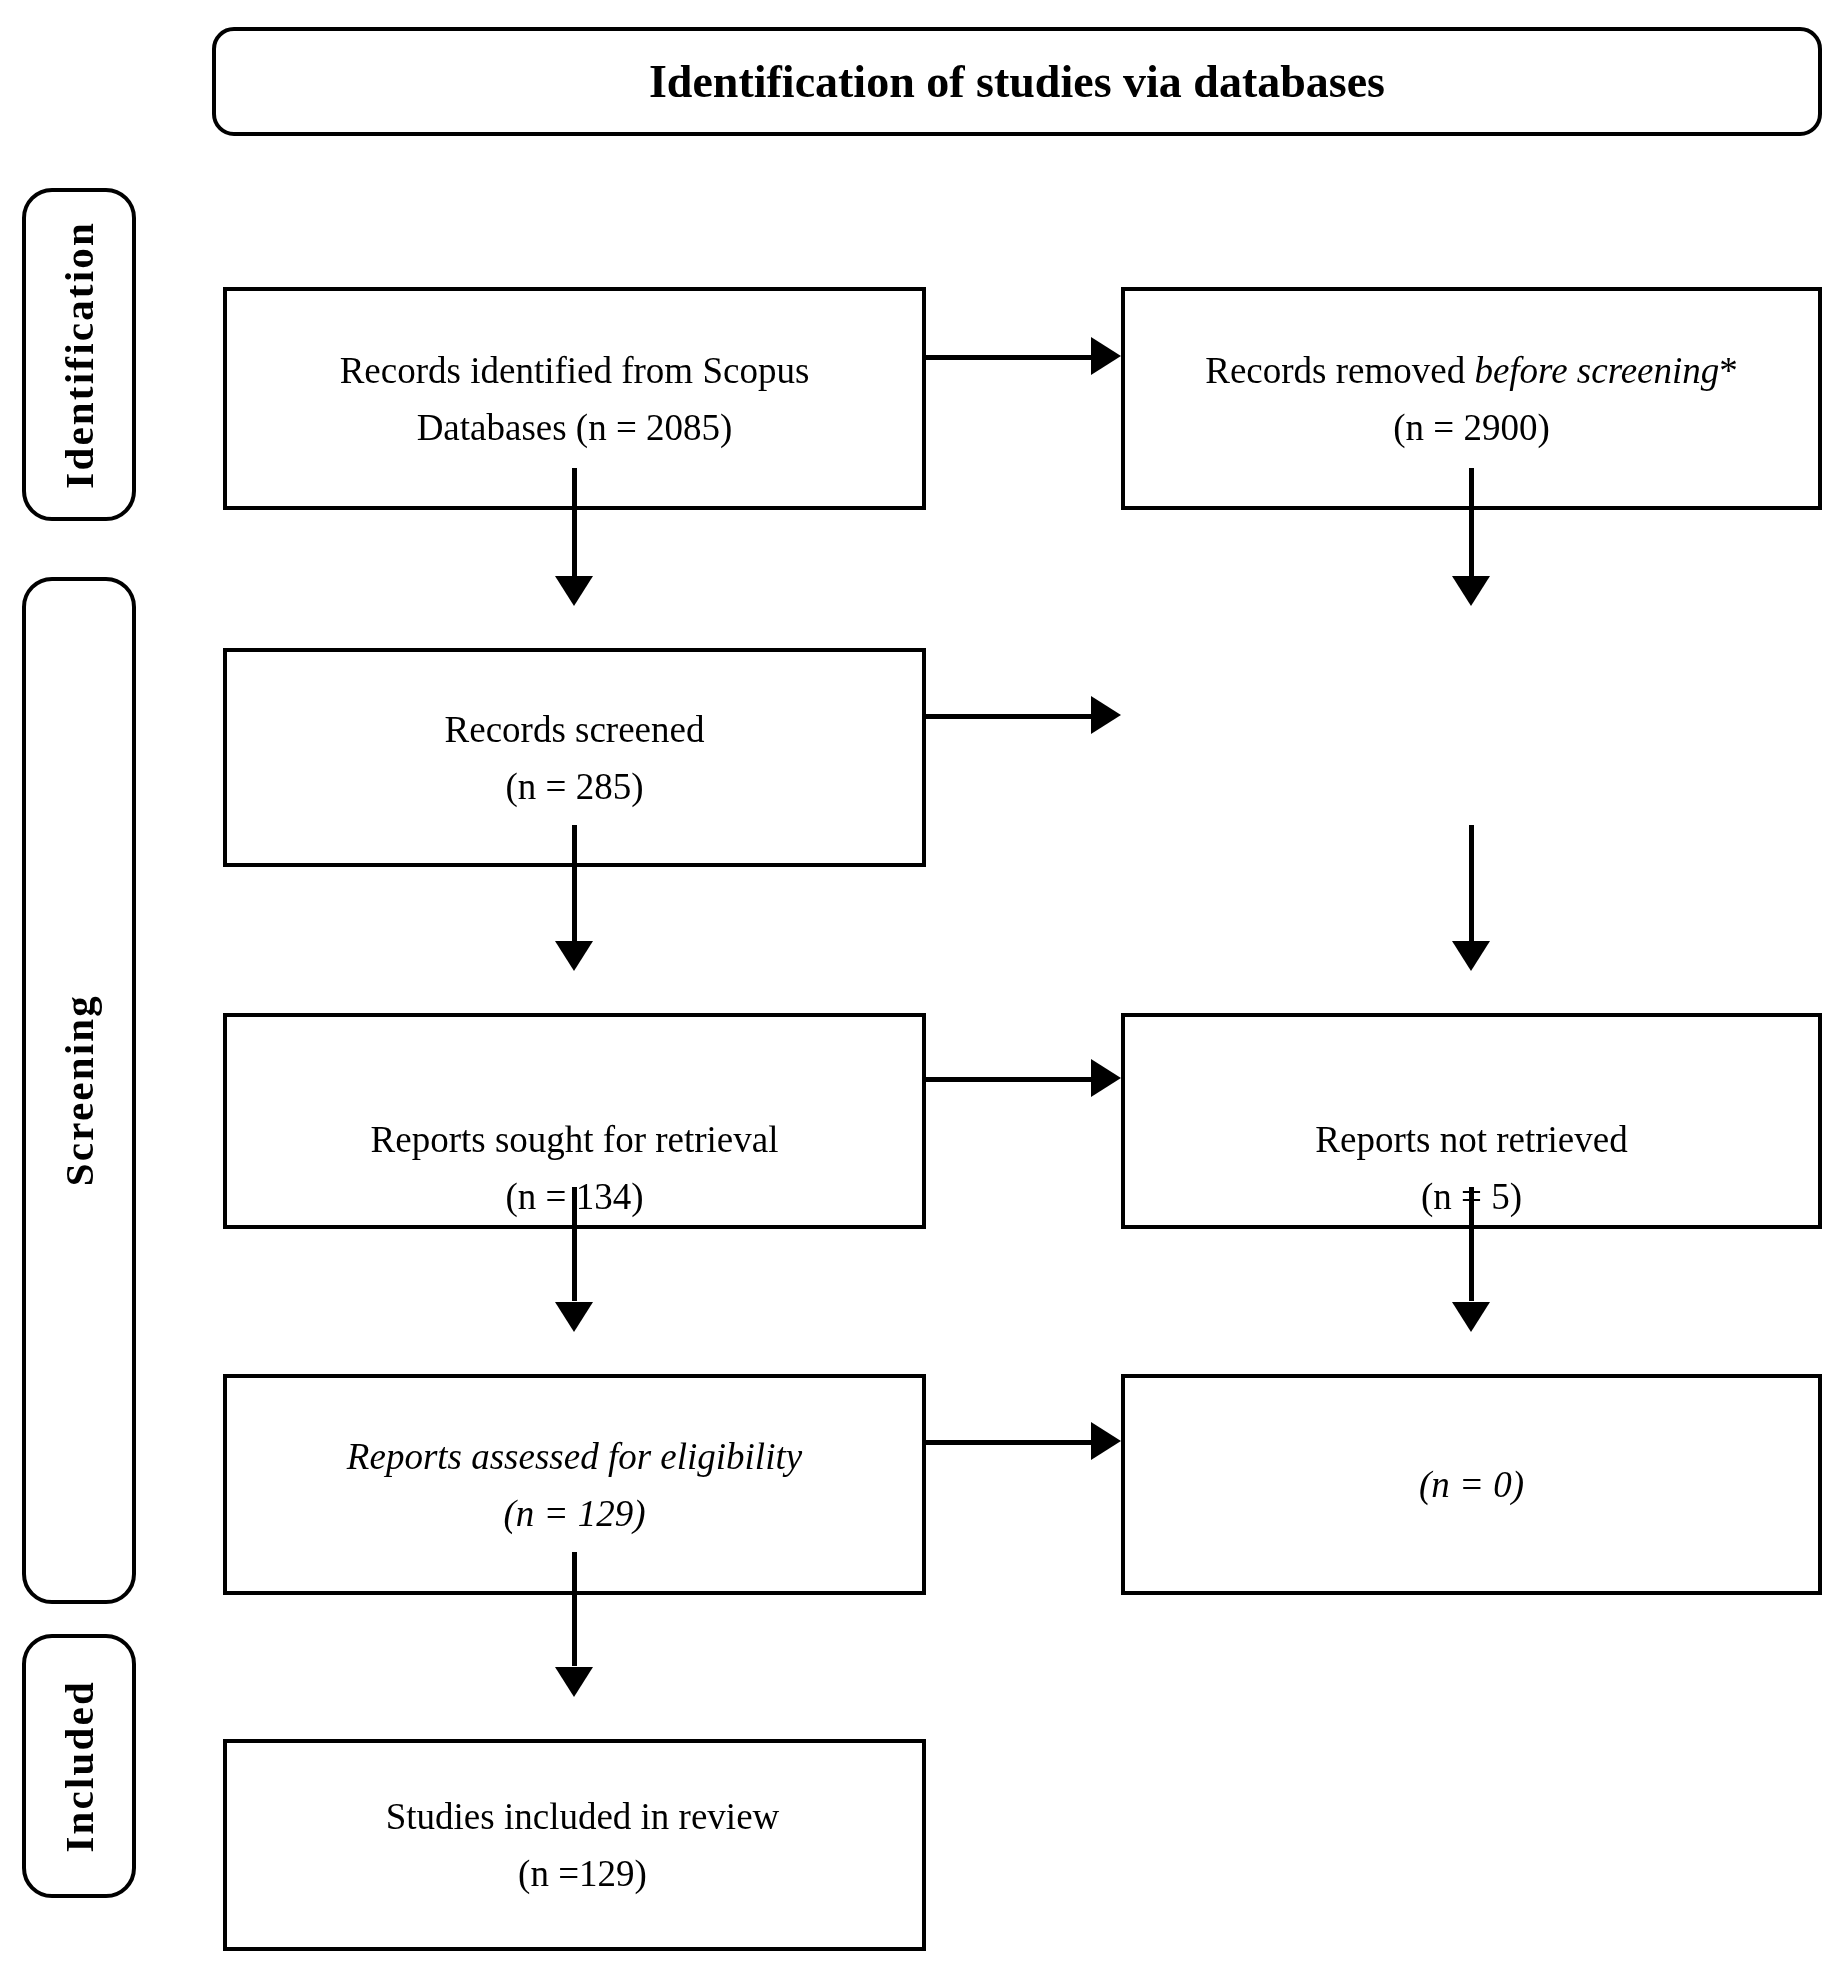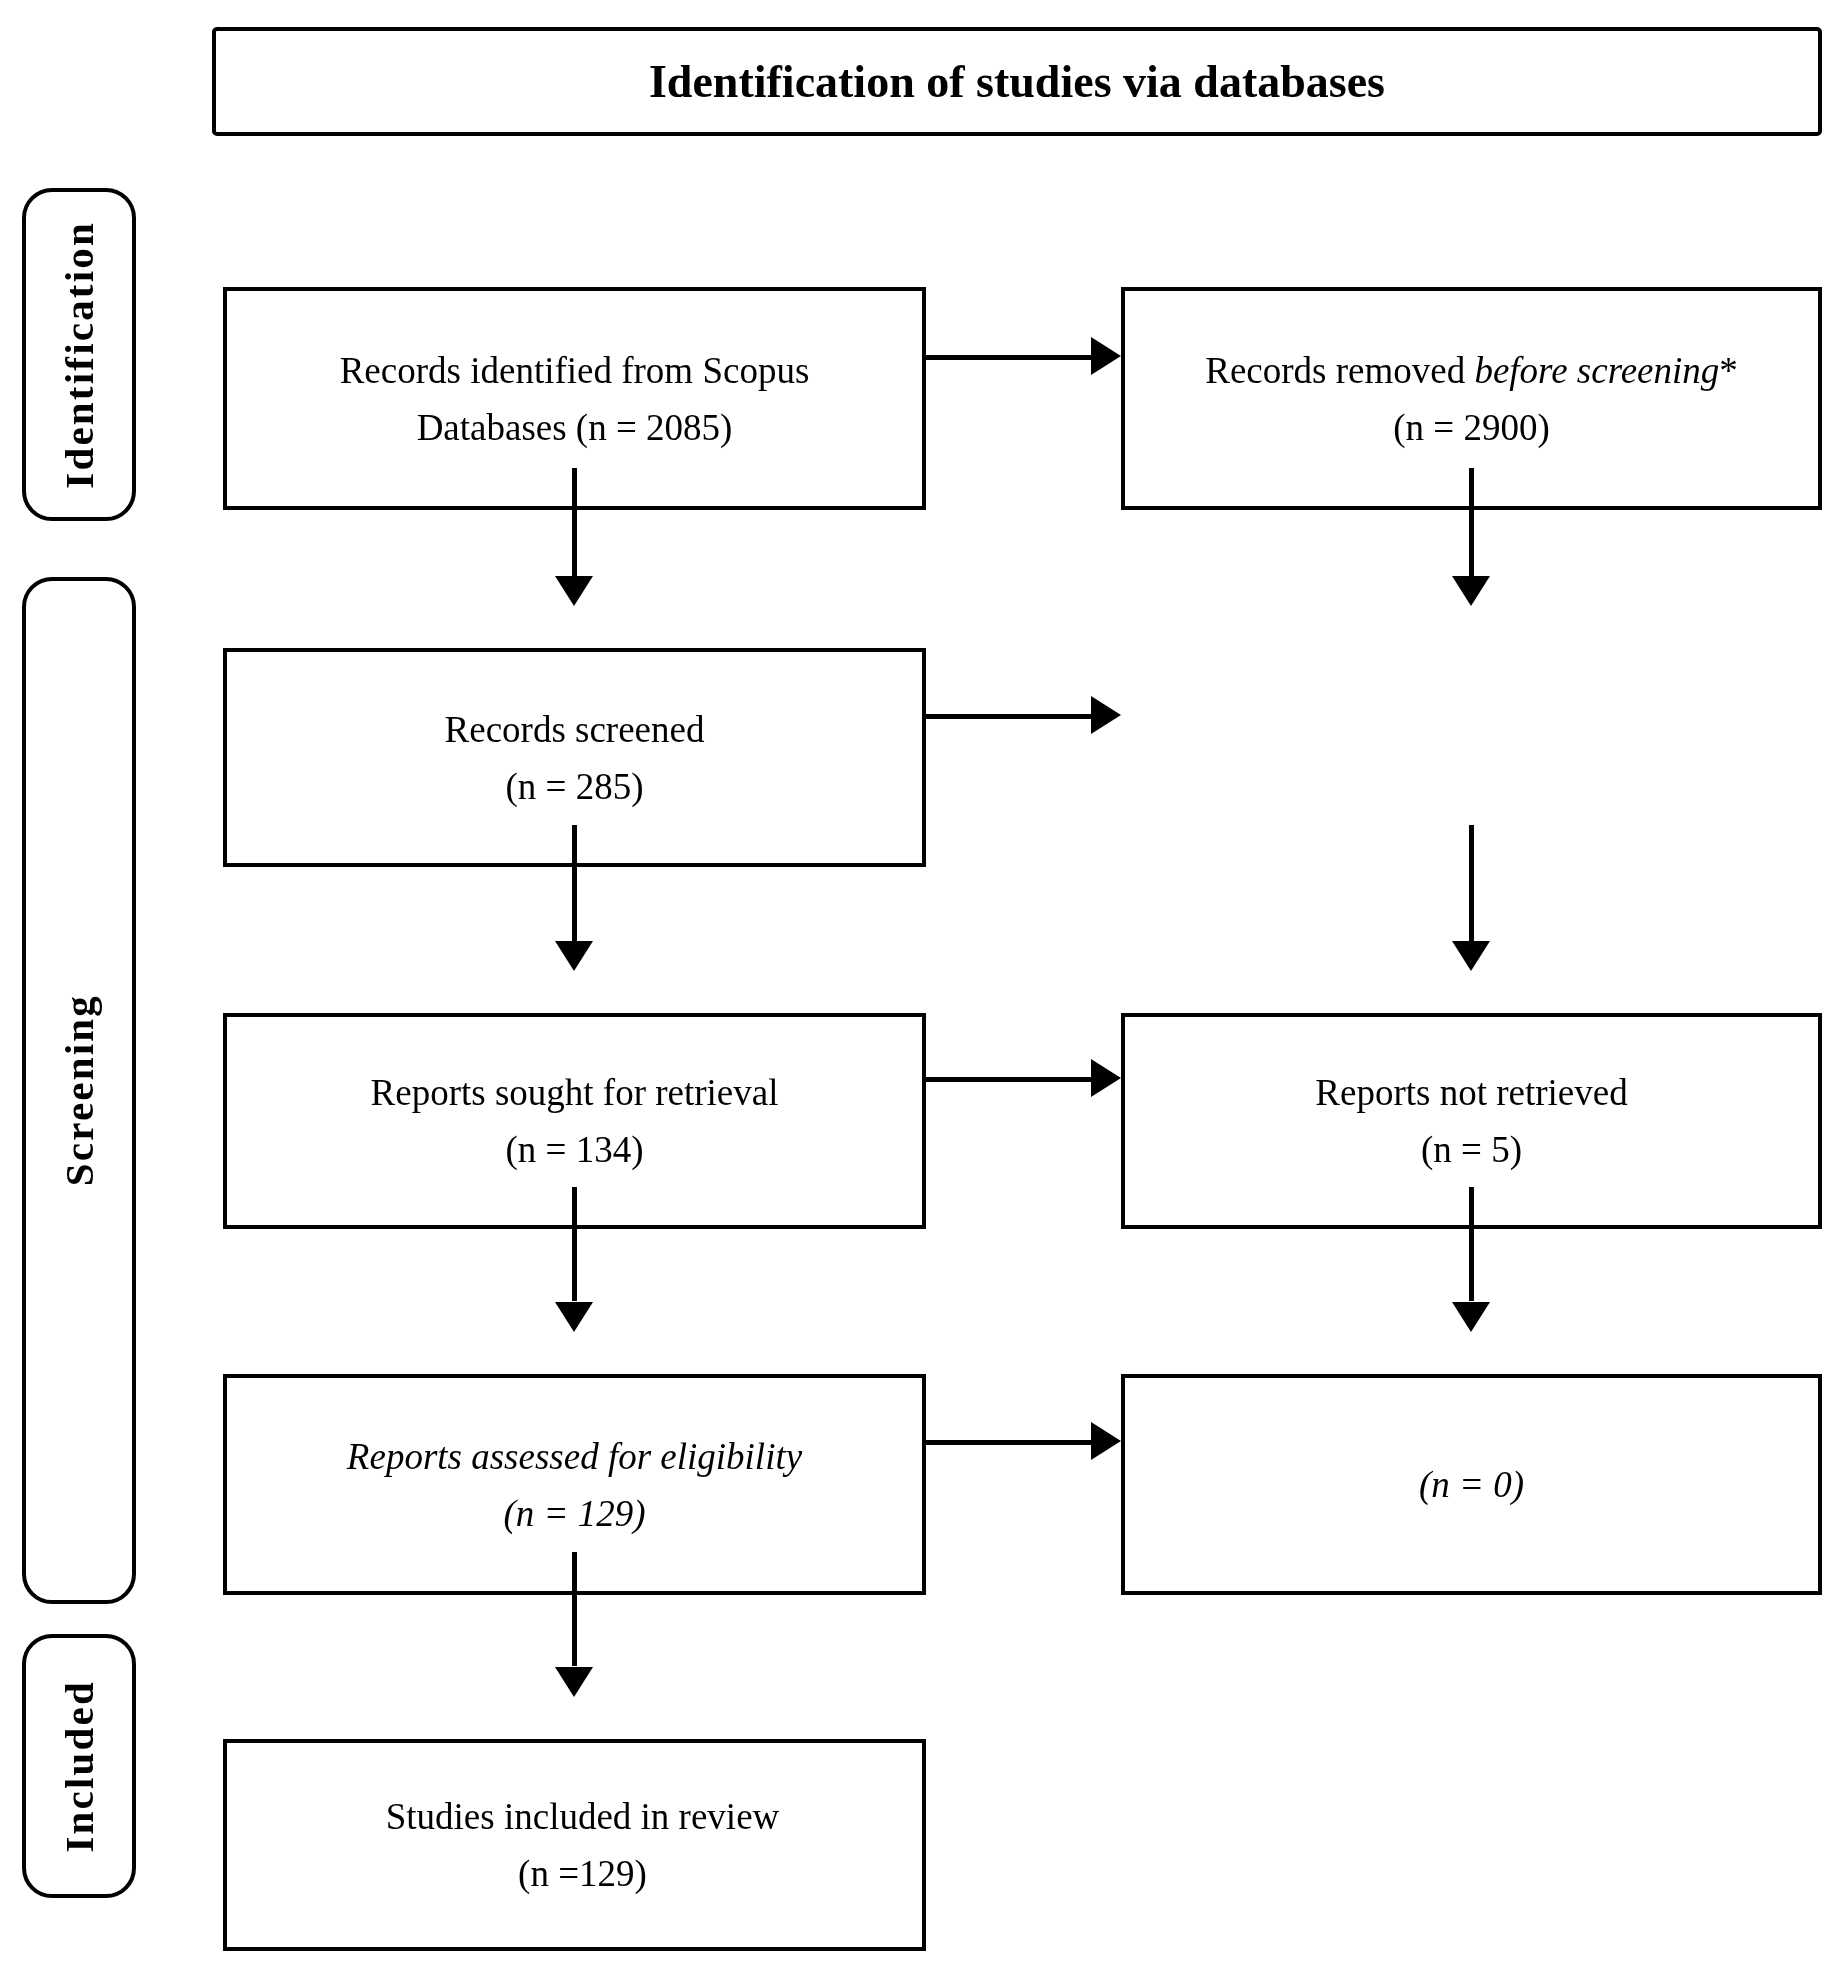--- a/index.html
+++ b/index.html
@@ -7,21 +7,21 @@
   .canvas {
     position:relative;
     width:1842px;
     height:1985px;
     background:#ffffff;
     font-family:"Liberation Serif", serif;
     color:#000000;
   }
   .hdr {
     position:absolute; left:212px; top:27px; width:1610px; height:109px;
-    border:4.9px solid #000; border-radius:5px; box-sizing:border-box;
+    border:4.9px solid #000; border-radius:22px; box-sizing:border-box;
     display:flex; align-items:center; justify-content:center;
     font-size:46px; font-weight:bold; background:#fff;
   }
   .stage {
     position:absolute; left:22px; width:114px;
     border:4.9px solid #000; border-radius:30px; box-sizing:border-box;
     display:flex; align-items:center; justify-content:center; background:#fff;
   }
   .stage span {
     writing-mode:vertical-rl; transform:rotate(180deg);
@@ -29,21 +29,21 @@
   }
   .bx {
     position:absolute; border:4.9px solid #000; box-sizing:border-box; background:#fff;
     display:flex; flex-direction:column; align-items:center; justify-content:center;
     text-align:center; font-size:37px; line-height:57px; padding:0 11px;margin-top:42px;
   }
   .bx.left  { left:223px;  width:703px; }
   .bx.right { left:1121px; width:701px; }
   .r1 { top:245px;  height:223px; }
   .r2 { top:606px; height:219px;align-items:center; }
-  .r3 { top:971px; height:216px; }
+  .r3 { top:971px; height:216px;justify-content:flex-end; }
   .r4 { top:1332px; height:221px;font-style:italic; }
   .r5 { top:1697px; height:212px;padding-left:27px; }
   .vline { position:absolute; width:4.9px; background:#000; }
   .hline { position:absolute; height:4.9px; background:#000; }
   .ah-down {
     position:absolute; width:0; height:0;
     border-left:19.6px solid transparent; border-right:19.6px solid transparent;
     border-top:30px solid #000;
   }
   .ah-right {

